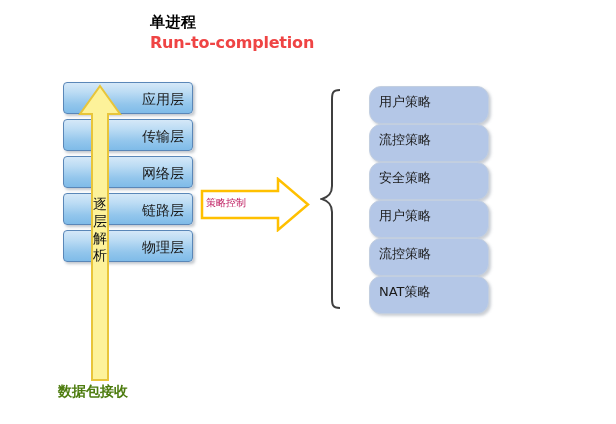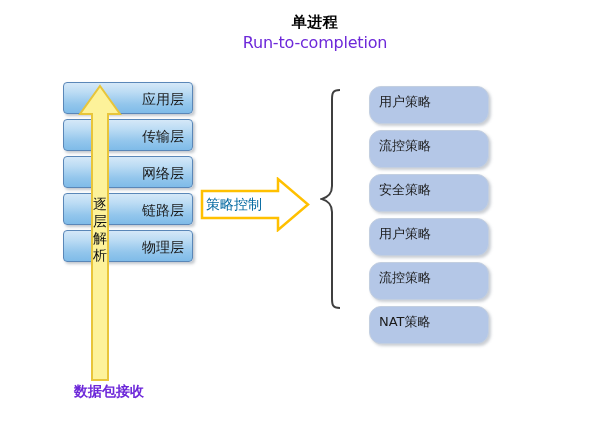--- a/index.html
+++ b/index.html
@@ -19,33 +19,32 @@
     height: 424px;
     background: #ffffff;
   }
 
   
   .title-block {
     position: absolute;
     left: 150px;
     top: 12px;
     width: 330px;
-    text-align: center;
     line-height: 1.35;
   }
   .title-cn {
     font-size: 15px;
     font-weight: bold;
     color: #000000;
     letter-spacing: 0.5px;
   }
   .title-en {
     font-size: 16px;
-    font-weight: normal;
-    color: #6d28d9;
+    font-weight: bold;
+    color: #ef4444;
     letter-spacing: -0.2px;
   }
 
   
   .layer-stack {
     position: absolute;
     left: 63px;
     top: 82px;
     width: 130px;
   }
@@ -89,37 +88,37 @@
     font-size: 14px;
     color: #111111;
     line-height: 17px;
     letter-spacing: 0;
   }
   .up-arrow-text span { display: block; }
 
   
   .caption-bottom {
     position: absolute;
-    left: 74px;
+    left: 58px;
     top: 383px;
     font-size: 14px;
     font-weight: bold;
-    color: #6d28d9;
+    color: #4d7c0f;
     white-space: nowrap;
   }
 
   
   .h-arrow {
     position: absolute;
   }
   .h-arrow svg { display: block; }
   .h-arrow-label {
     position: absolute;
-    font-size: 14px;
-    color: #0369a1;
+    font-size: 10px;
+    color: #be185d;
     white-space: nowrap;
   }
 
   .arrow-policy { left: 200px; top: 177px; width: 110px; height: 55px; }
   .arrow-policy .h-arrow-label { left: 6px; top: 19px; }
 
   .arrow-send { left: 505px; top: 177px; width: 88px; height: 55px; }
   .arrow-send .h-arrow-label { left: 8px; top: 19px; }
 
   
@@ -135,21 +134,20 @@
   
   .policy-stack {
     position: absolute;
     left: 369px;
     top: 86px;
     width: 120px;
   }
   .policy-box {
     position: relative;
     height: 38px;
-    margin-bottom: 6px;
     border: 1px solid #c3cfe0;
     border-radius: 12px;
     background: #b4c7e7;
     box-shadow: 2px 2px 3px rgba(125,135,150,0.40);
     box-sizing: border-box;
   }
   .policy-label {
     position: absolute;
     left: 9px;
     top: 0;

